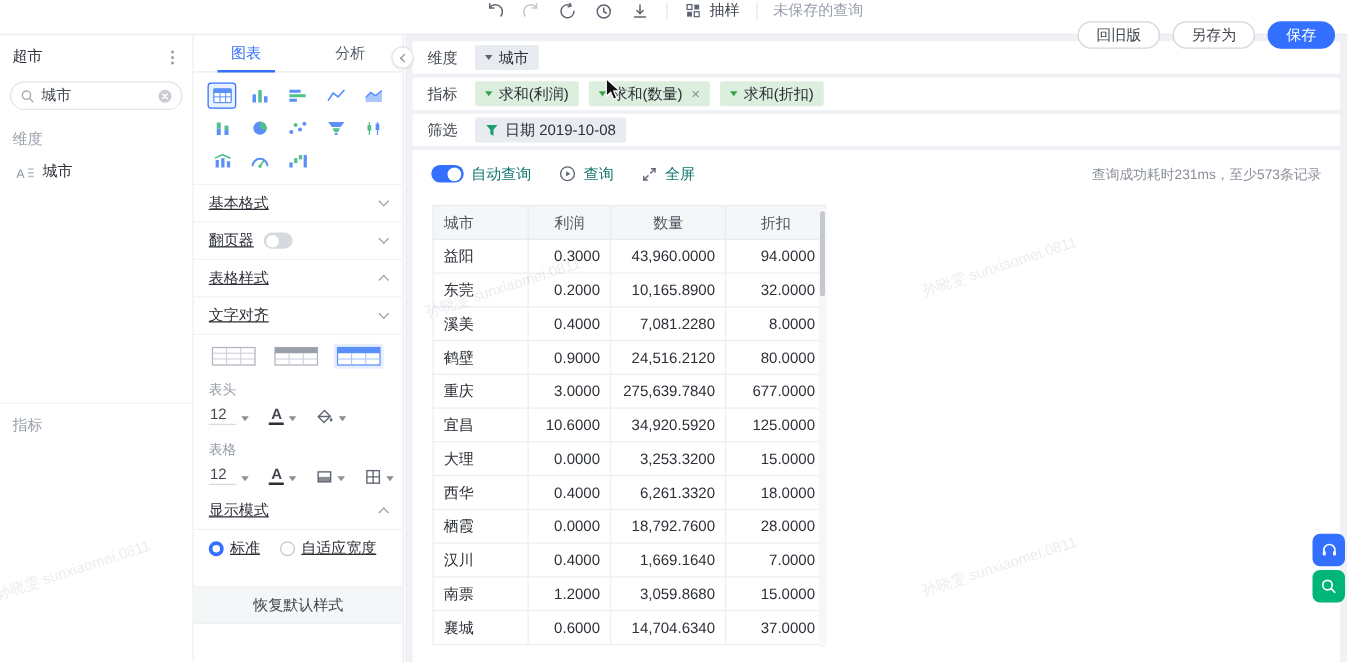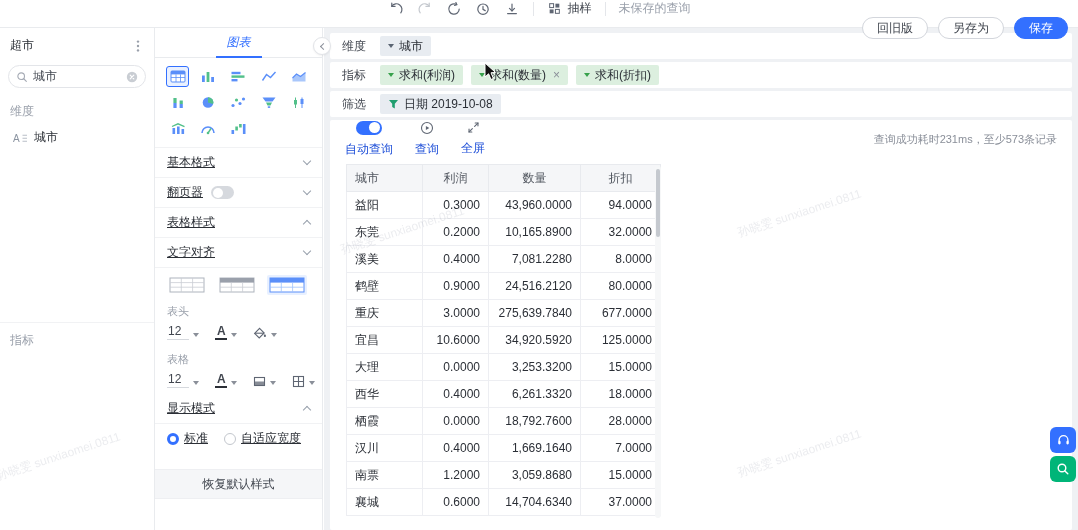--- a/index.html
+++ b/index.html
@@ -27,21 +27,21 @@
   .search-box { margin:7px 8px 2px 8px; height:23px; border:1px solid #e3e5e9; border-radius:12px; display:flex; align-items:center; gap:5px; padding:0 7px; background:#fff; }
   .search-box input { border:0; outline:0; flex:1; min-width:0; font:inherit; color:#41464f; background:transparent; }
   .sec-label { padding:13px 10px 4px 10px; color:#9aa0ab; }
   .field-item { display:flex; align-items:center; gap:6px; padding:5px 10px 5px 13px; cursor:pointer; }
   .side-div { position:absolute; top:294px; left:0; right:0; border-top:1px solid #f1f2f4; }
   .metrics-label { position:absolute; top:298px; left:0; right:0; padding:6px 10px; color:#9aa0ab; }
 
   
   .panel { position:absolute; top:28px; left:155px; width:168px; bottom:0; background:#fff; border-right:1px solid #e9ebee; }
   .panel-tabs { height:30px; display:flex; border-bottom:1px solid #e9ebee; }
-  .ptab { flex:1; display:flex; align-items:center; justify-content:center; color:#555b66; cursor:pointer; position:relative;font-style:italic; }
+  .ptab { flex:1; display:flex; align-items:center; justify-content:center; color:#555b66; cursor:pointer; position:relative; }
   .ptab.active { color:#3370ff; }
   .ptab.active::after { content:""; position:absolute; left:50%; transform:translateX(-50%); bottom:-1px; width:46px; height:2px; background:#3370ff; }
   .collapse-btn { position:absolute; top:9px; right:-9px; width:18px; height:18px; border-radius:50%; background:#fff; border:1px solid #e2e4e8; display:flex; align-items:center; justify-content:center; z-index:6; cursor:pointer; box-shadow:0 1px 2px rgba(0,0,0,.06); }
   .chevL { width:5px; height:5px; border-left:1.5px solid #8a8f99; border-bottom:1.5px solid #8a8f99; transform:rotate(45deg); margin-left:2px; }
   .chart-grid { padding:8px 11px; display:grid; grid-template-columns:repeat(5,1fr); gap:5px 7px; border-bottom:1px solid #f1f2f4; }
   .cg-cell { height:21px; display:flex; align-items:center; justify-content:center; border:1px solid transparent; border-radius:3px; cursor:pointer; }
   .cg-cell.selected { border-color:#3370ff; background:#eaf1ff; }
   .crow { height:30px; display:flex; align-items:center; padding:0 12px; border-bottom:1px solid #f1f2f4; cursor:pointer;text-decoration:underline; }
   .crow .sp { flex:1; }
   .chev-d { width:6px; height:6px; border-right:1.3px solid #98a0ac; border-bottom:1.3px solid #98a0ac; transform:rotate(45deg); margin-top:-3px; }
@@ -71,21 +71,21 @@
   .qrow .qlbl { color:#41464f; width:26px; flex:none; }
   .tags { display:flex; align-items:center; gap:8px; }
   .tag { height:20px; display:flex; align-items:center; gap:5px; padding:0 8px; border-radius:2px; cursor:pointer; white-space:nowrap; }
   .tag-dim, .tag-filter { background:#e8ecf1; }
   .tag-metric { background:#dcefdf; }
   .tcaret { width:0; height:0; border-left:3.5px solid transparent; border-right:3.5px solid transparent; border-top:4px solid #5a6472; }
   .tag-metric .tcaret { border-top-color:#38a14c; }
   .tclose { color:#8a8f99; margin-left:2px; }
   .result-card { position:absolute; top:92px; left:6px; right:6px; bottom:0; background:#fff; border-radius:2px; overflow:hidden; }
   .result-toolbar { height:38px; display:flex; align-items:center; gap:22px; padding:0 15px; }
-  .tool { display:flex; align-items:center; gap:6px; color:#1d4ed8; cursor:pointer;flex-direction:column; }
+  .tool { display:flex; align-items:center; gap:6px; color:#0f766e; cursor:pointer; }
   .toggle-on { width:26px; height:14px; border-radius:8px; background:#3370ff; position:relative; cursor:pointer; }
   .toggle-on::after { content:""; position:absolute; top:1.5px; right:2px; width:11px; height:11px; border-radius:50%; background:#fff; }
   .status-text { margin-left:auto; color:#8a8f99; font-size:11px; }
   table.grid { border-collapse:collapse; position:absolute; top:44px; left:16px; }
   .grid th { background:#f5f6f8; font-weight:normal; color:#51565f; border:1px solid #e8eaee; height:27px; padding:0 8px; text-align:center; }
   .grid td { border:1px solid #edeef2; height:27px; padding:0 8px; background:#fff; }
   .grid .w0 { width:76px; } .grid .w1 { width:66px; } .grid .w2 { width:92px; } .grid .w3 { width:80px; }
   .grid .c0 { text-align:left; }
   .grid .cn { text-align:right; }
   .vscroll { position:absolute; top:46px; left:325px; width:6px; height:352px; background:#f6f7f8; border-radius:3px; }
@@ -199,20 +199,21 @@
     <div class="side-div"></div>
     <div class="metrics-label">指标</div>
   </div>
 
   <div class="panel">
     <span class="collapse-btn">
         <span class="chevL"></span>
       </span>
     <div class="panel-tabs">
       <span class="ptab active">图表</span>
+      <span class="ptab">分析</span>
     </div>
 
     <div class="chart-grid">
       <span class="cg-cell selected">
         <svg width="16" height="13" viewBox="0 0 16 13">
             <rect x="1" y="1" width="14" height="11" rx="1" fill="#fff" stroke="#5b8ff9"></rect>
             <rect x="1" y="1" width="14" height="3.4" fill="#5b8ff9"></rect>
             <path d="M1 7.5 H15 M6 4.4 V12 M10.5 4.4 V12" stroke="#5b8ff9" stroke-width=".8"></path>
           </svg>
       </span>

